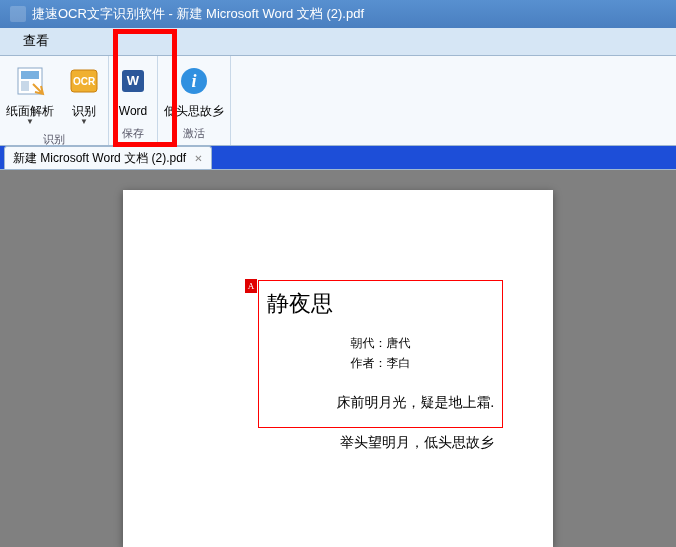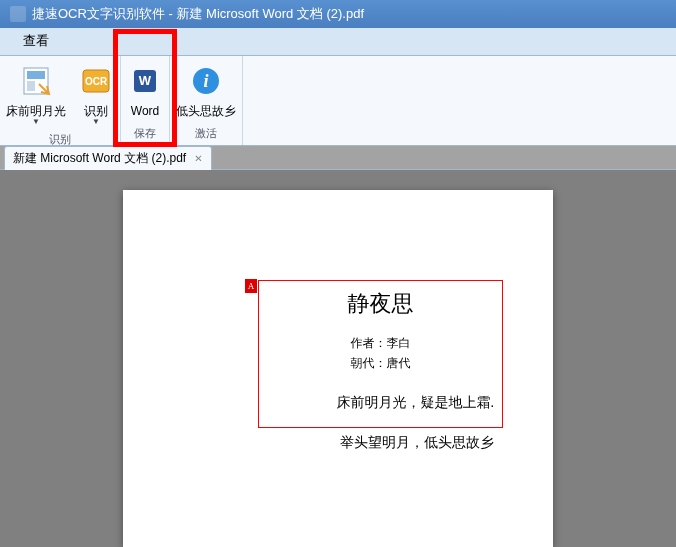--- a/index.html
+++ b/index.html
@@ -16,30 +16,30 @@
     .ribbon-group { display: flex; flex-direction: column; align-items: center; border-right: 1px solid #c8d8e8; padding: 4px 0 2px 0; }
     .ribbon-buttons { display: flex; flex: 1; }
     .ribbon-btn { display: flex; flex-direction: column; align-items: center; justify-content: flex-start; padding: 4px 6px; cursor: pointer; min-width: 48px; }
     .ribbon-icon { width: 36px; height: 36px; display: flex; align-items: flex-start; justify-content: center; margin-bottom: 4px; }
     .ribbon-label { font-size: 12px; text-align: center; line-height: 14px; }
     .ribbon-group-label { font-size: 11px; color: #556; padding: 2px 0; }
     .dropdown-arrow { font-size: 8px; line-height: 8px; color: #444; }
     
     .highlight-box { position: absolute; top: 29px; left: 113px; width: 64px; height: 118px; border: 5px solid #ff0000; pointer-events: none; z-index: 10; }
     
-    .doc-tab-strip { background: #a3a3a3; display: flex; align-items: center; height: 24px; padding-left: 4px; border-bottom: 1px solid #a0b8d0; }
+    .doc-tab-strip { background: #1d4ed8; display: flex; height: 24px; padding-left: 4px; border-bottom: 1px solid #a0b8d0; }
     .doc-tab { background: #f5f9fd; border: 1px solid #a0b8d0; border-bottom: none; padding: 3px 8px; font-size: 12px; display: flex; align-items: center; border-top-left-radius: 3px; border-top-right-radius: 3px; }
     .doc-tab .close-x { margin-left: 8px; color: #888; cursor: pointer; font-size: 10px; }
     
     .workspace { background: #808080; height: 377px; position: relative; display: flex; justify-content: center; padding-top: 20px; }
     .page { background: #fff; width: 430px; height: 357px; box-shadow: 0 2px 8px rgba(0,0,0,0.4); position: relative; }
     
     .ocr-region { position: absolute; top: 90px; left: 135px; width: 245px; height: 148px; border: 1px solid #ff0000; padding: 8px; font-family: SimSun, serif; }
     .ocr-region .marker { position: absolute; top: -2px; left: -14px; width: 12px; height: 14px; background: #e00000; color: #fff; font-size: 9px; display: flex; align-items: center; justify-content: center; }
-    .poem-title { text-align: center; font-size: 22px; font-weight: normal; margin-bottom: 14px; }
+    .poem-title { text-align: left; font-size: 22px; font-weight: normal; margin-bottom: 14px; }
     .poem-meta { text-align: center; font-size: 12px; line-height: 20px; }
     .poem-body { text-align: right; font-size: 14px; line-height: 32px; margin-top: 14px; }
     
     svg { display: block; }
   </style>
 </head>
 <body>
 
 <div class="title-bar">
   <div class="app-icon"></div>
@@ -56,21 +56,21 @@
     <div class="ribbon-buttons">
       <div class="ribbon-btn">
         <div class="ribbon-icon">
           <svg width="34" height="34" viewBox="0 0 34 34">
               <rect x="5" y="4" width="24" height="26" fill="#fff" stroke="#8aa8c8"></rect>
               <rect x="8" y="7" width="18" height="8" fill="#78b0e0"></rect>
               <rect x="8" y="17" width="8" height="10" fill="#c8d8e8"></rect>
               <path d="M20 20 L30 30 M28 22 L30 30 L22 28" stroke="#e8a030" stroke-width="2" fill="none"></path>
             </svg>
         </div>
-        <div class="ribbon-label">床前明月光</div>
+        <div class="ribbon-label">纸面解析</div>
         <div class="dropdown-arrow">▼</div>
       </div>
       <div class="ribbon-btn">
         <div class="ribbon-icon">
           <svg width="34" height="34" viewBox="0 0 34 34">
               <rect x="4" y="6" width="26" height="22" rx="3" fill="#f0b030" stroke="#c88010"></rect>
               <text x="17" y="21" font-size="10" font-weight="bold" fill="#fff" text-anchor="middle" font-family="Arial">OCR</text>
             </svg>
         </div>
         <div class="ribbon-label">识别</div>
@@ -118,19 +118,19 @@
     <span>新建 Microsoft Word 文档 (2).pdf</span>
     <span class="close-x">✕</span>
   </div>
 </div>
 
 <div class="workspace">
   <div class="page">
     <div class="ocr-region">
       <div class="marker">A</div>
       <div class="poem-title">静夜思</div>
+      <div class="poem-meta"><span>朝代：</span><span>唐代</span></div>
       <div class="poem-meta"><span>作者：</span><span>李白</span></div>
-      <div class="poem-meta"><span>朝代：</span><span>唐代</span></div>
       <div class="poem-body">床前明月光，疑是地上霜.</div>
       <div class="poem-body" style="margin-top:8px">举头望明月，低头思故乡</div>
     </div>
   </div>
 </div>
 
 </body></html>

